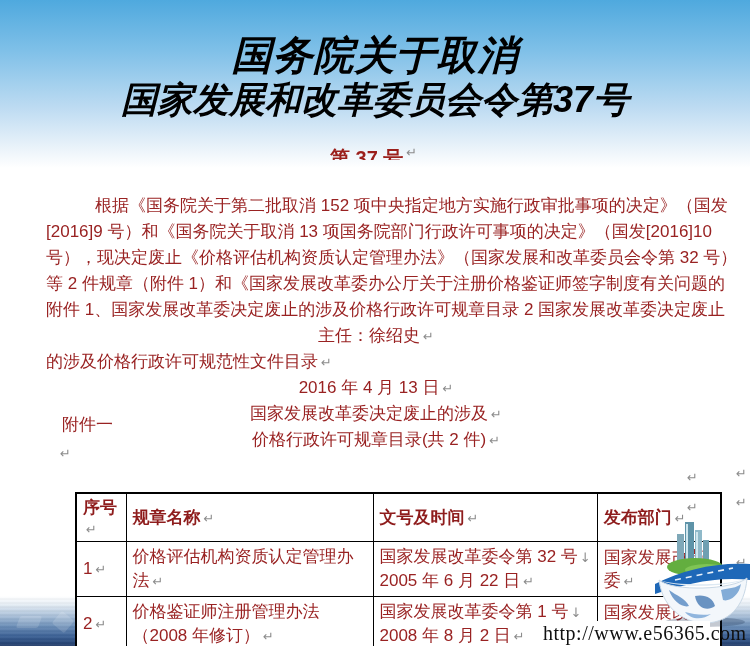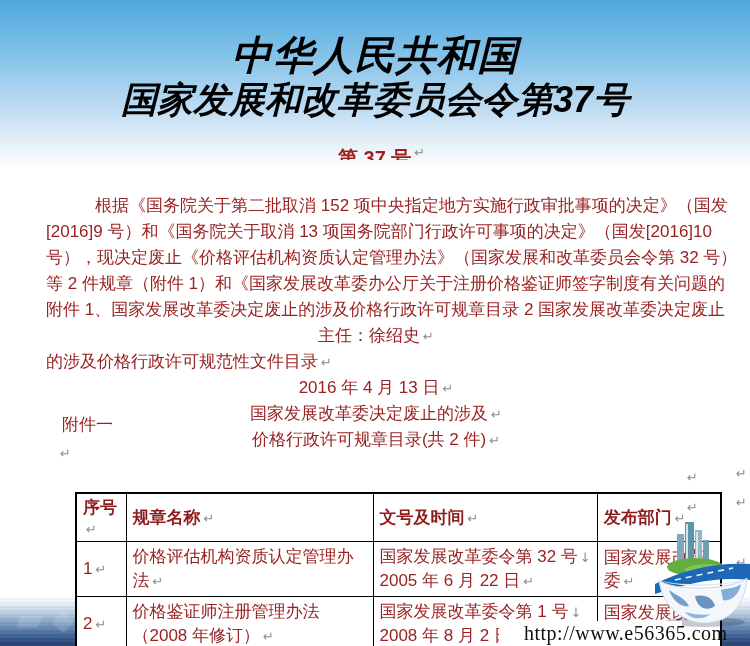--- a/index.html
+++ b/index.html
@@ -16,21 +16,21 @@
   .bg-bottom .streaks{position:absolute;inset:0;
     background:repeating-linear-gradient(180deg,rgba(255,255,255,.07) 0 2px,rgba(0,0,0,.05) 2px 4px);
     opacity:.5;}
   .wm{position:absolute;background:rgba(255,255,255,.14);border-radius:2px;}
   
   .title{position:absolute;left:0;top:32px;width:750px;text-align:center;color:#000;
     font-weight:900;font-style:italic;line-height:1.18;}
   .title .t1{font-size:40px;letter-spacing:1px;}
   .title .t2{font-size:36px;letter-spacing:0;}
   
-  .clip-frag{position:absolute;left:338px;top:145px;height:15px;width:110px;overflow:hidden;
+  .clip-frag{position:absolute;left:330px;top:145px;height:15px;width:110px;overflow:hidden;
     color:#9B1F1B;font-weight:bold;font-size:20px;white-space:nowrap;}
   .clip-frag .ret{vertical-align:top;}
   
   .doc{position:absolute;left:46px;top:165px;width:660px;color:#992222;font-size:17px;}
   .ln{height:26px;line-height:26px;white-space:nowrap;}
   .ln.indent{text-indent:49px;margin-top:28px;}
   .ln.center{text-align:center;}
   .ln.rel{position:relative;}
   .att-label{position:absolute;left:16px;top:11px;}
   .ret{color:#8C8C8C;font-size:13px;margin-left:3px;font-weight:normal;font-style:normal;
@@ -42,41 +42,41 @@
     color:#992222;font-size:17px;background:#fff;}
   .tbl th,.tbl td{border:1px solid #000;padding:2px 6px;vertical-align:middle;text-align:left;}
   .tbl{border:2px solid #000;}
   .tbl th{font-weight:bold;color:#8E1C1C;height:26px;}
   .tbl td{height:50px;}
   .tbl .docline{line-height:23px;white-space:nowrap;}
   .tbl .namecell{line-height:24px;}
   
   .globe{position:absolute;left:655px;top:500px;width:95px;height:128px;}
   
-  .url-box{position:absolute;left:499px;top:621px;width:183px;height:25px;background:#ffffff;
+  .url-box{position:absolute;left:527px;top:621px;width:183px;height:25px;background:#ffffff;
     color:#101010;font-family:"Liberation Serif","DejaVu Serif",serif;font-size:20px;
-    line-height:25px;padding-left:25px;box-sizing:border-box;letter-spacing:.5px;}
+    line-height:25px;padding-left:16px;box-sizing:border-box;letter-spacing:.5px;}
 </style>
 </head>
 <body>
 
 <div class="stage">
 
   <div class="bg-top"></div>
 
   <div class="bg-bottom">
     <div class="streaks"></div>
     <div class="wm" style="left:18px;top:20px;width:22px;height:12px;transform:skewX(-20deg);"></div>
     <div class="wm" style="left:55px;top:18px;width:16px;height:16px;transform:rotate(40deg);"></div>
     <div class="wm" style="left:100px;top:22px;width:26px;height:10px;"></div>
     <div class="wm" style="left:145px;top:22px;width:28px;height:10px;transform:skewX(-30deg);"></div>
   </div>
 
   <div class="title">
-    <div class="t1">中华人民共和国</div>
+    <div class="t1">国务院关于取消</div>
     <div class="t2">国家发展和改革委员会令第37号</div>
   </div>
 
   <div class="clip-frag">
     <span>第 37 号</span><span class="ret">↵</span>
   </div>
 
   <div class="doc">
     <div class="ln indent">根据《国务院关于第二批取消 152 项中央指定地方实施行政审批事项的决定》（国发</div>
     <div class="ln">[2016]9 号）和《国务院关于取消 13 项国务院部门行政许可事项的决定》（国发[2016]10</div>

